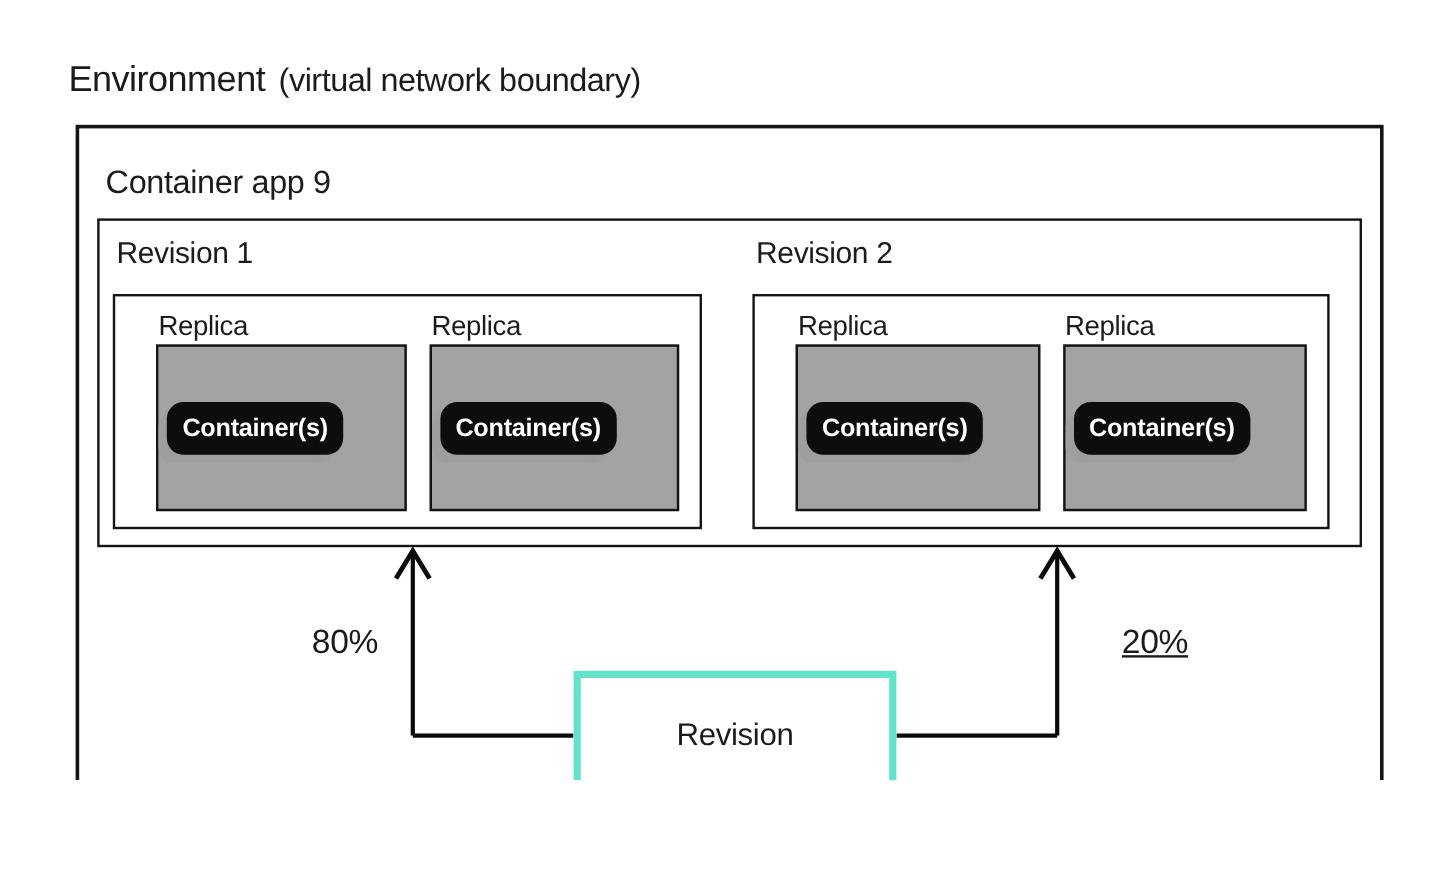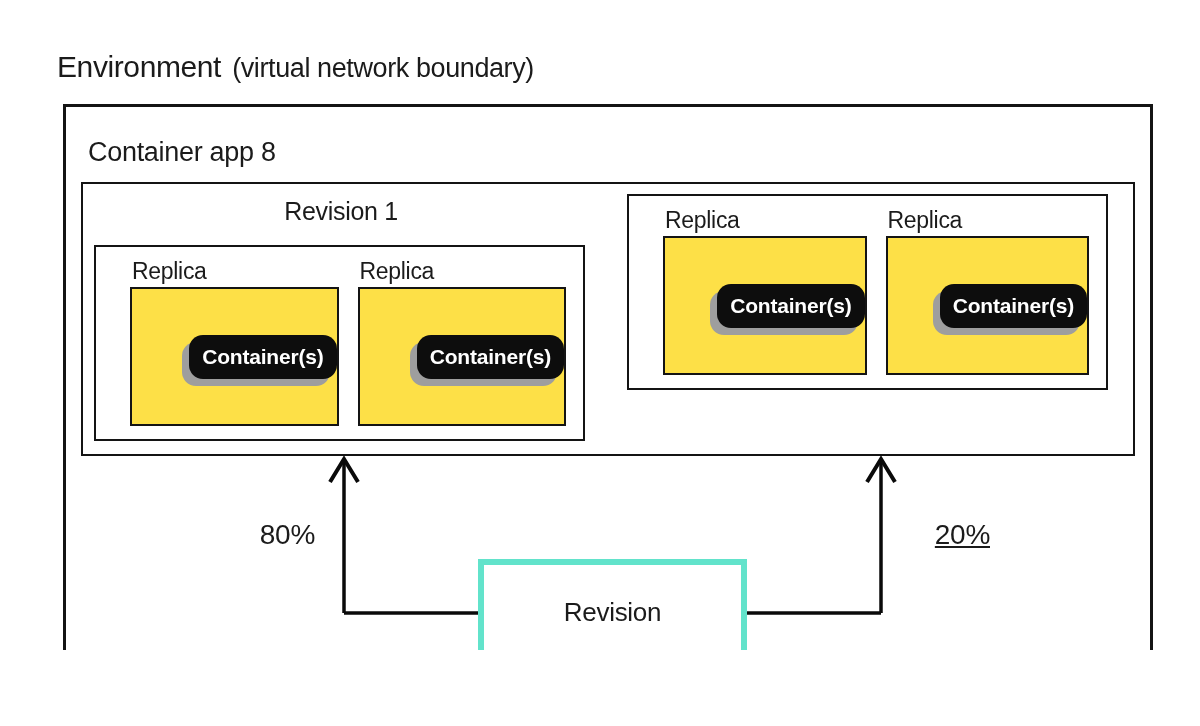--- a/index.html
+++ b/index.html
@@ -43,39 +43,39 @@
     position:absolute;left:15px;top:75px;
     width:1054px;height:274px;
     border:2px solid var(--outline);
     background:#ffffff;
   }
   .revision{position:absolute;top:10px;}
   .revision.rev1{left:11px;width:491px;}
   .revision.rev2{left:544px;width:481px;}
   .rev-label{
     font-size:25px;line-height:34px;margin:0 0 17px 3px;
-    letter-spacing:-0.3px;white-space:nowrap;text-align:center;
+    letter-spacing:-0.3px;white-space:nowrap;
   }
   .rev-box{
     height:196px;
     border:2px solid var(--outline);
     display:flex;gap:19px;
     padding:9px 17px 13px 34px;
     background:#ffffff;
   }
   .replica-cell{flex:1;display:flex;flex-direction:column;min-width:0;}
   .replica-label{
     font-size:23px;line-height:31px;margin-left:2px;
     letter-spacing:-0.3px;white-space:nowrap;
   }
   .replica-box{
     flex:1;
     border:2px solid var(--outline);
-    display:flex;align-items:center;justify-content:flex-end;
-    background:#fde047;
+    display:flex;align-items:center;justify-content:flex-start;
+    background:#a3a3a3;
   }
   .container-pill{
     background:var(--container-pill-bg);
     color:#ffffff;
     font-size:21px;font-weight:bold;
     letter-spacing:-0.2px;
     line-height:26px;
     padding:9px 13px;
     border-radius:14px;
     box-shadow:-7px 7px 0 var(--pill-shadow);
@@ -109,21 +109,21 @@
 
 <div class="canvas">
 
   <div class="env-title">
     <span class="main">Environment</span>
     <span class="suffix">&nbsp;<span>(virtual network boundary)</span></span>
   </div>
 
   <div class="env-box">
 
-    <div class="app-label">Container app 8</div>
+    <div class="app-label">Container app 9</div>
 
     <div class="app-box">
 
       <div class="revision rev1">
         <div class="rev-label">Revision 1</div>
         <div class="rev-box">
           <div class="replica-cell">
             <div class="replica-label">Replica</div>
             <div class="replica-box">
               <div class="container-pill">Container(s)</div>
@@ -132,20 +132,21 @@
           <div class="replica-cell">
             <div class="replica-label">Replica</div>
             <div class="replica-box">
               <div class="container-pill">Container(s)</div>
             </div>
           </div>
         </div>
       </div>
 
       <div class="revision rev2">
+        <div class="rev-label">Revision 2</div>
         <div class="rev-box">
           <div class="replica-cell">
             <div class="replica-label">Replica</div>
             <div class="replica-box">
               <div class="container-pill">Container(s)</div>
             </div>
           </div>
           <div class="replica-cell">
             <div class="replica-label">Replica</div>
             <div class="replica-box">

